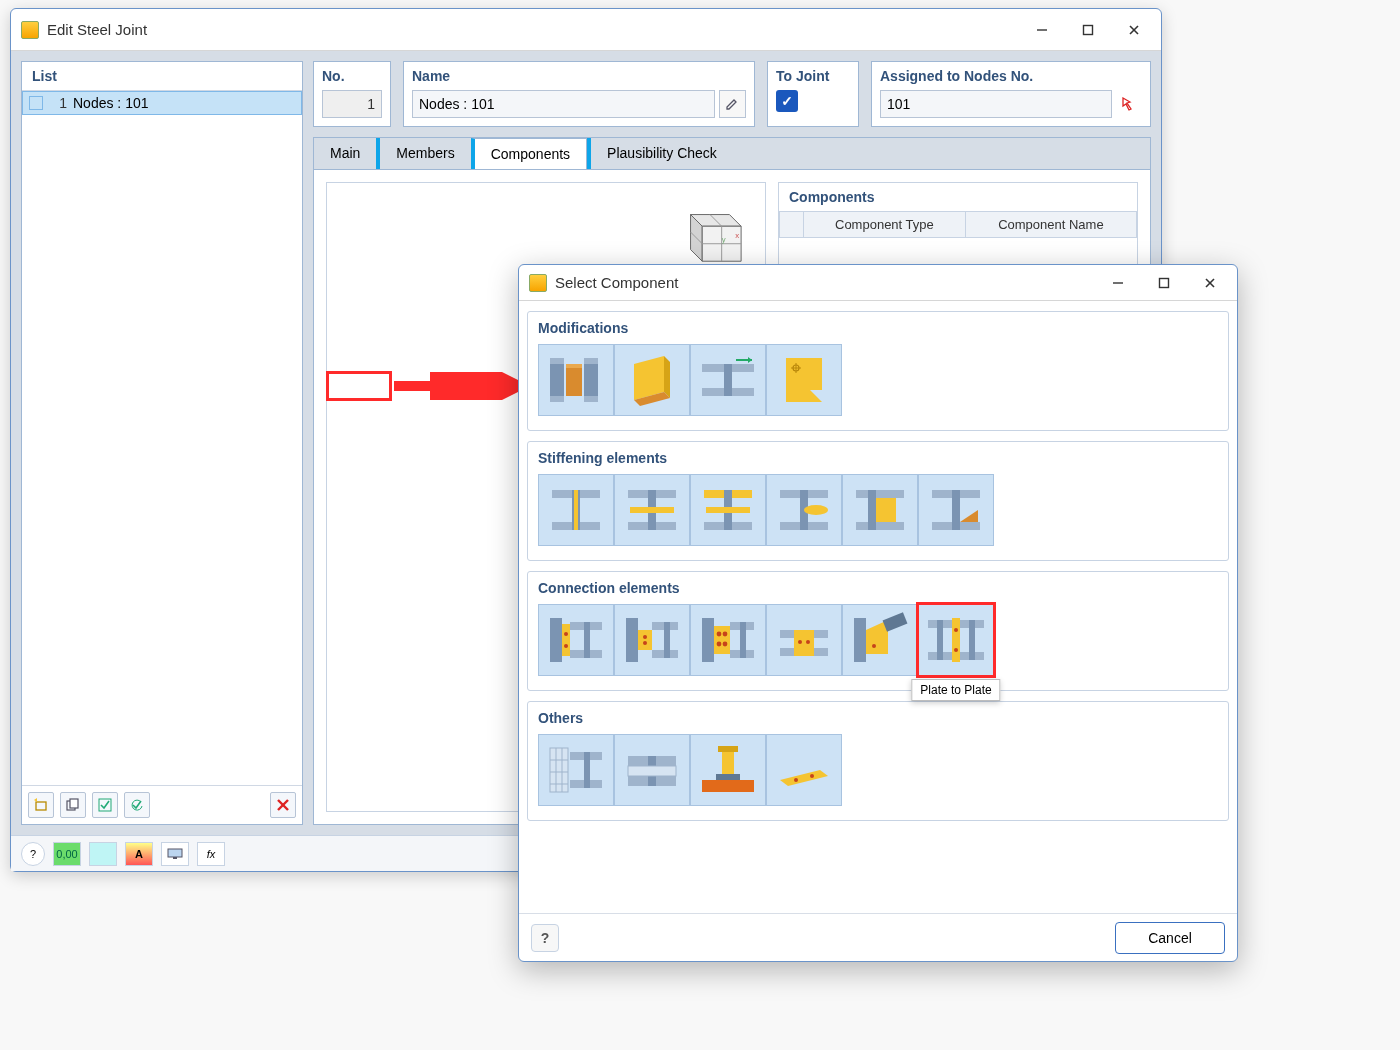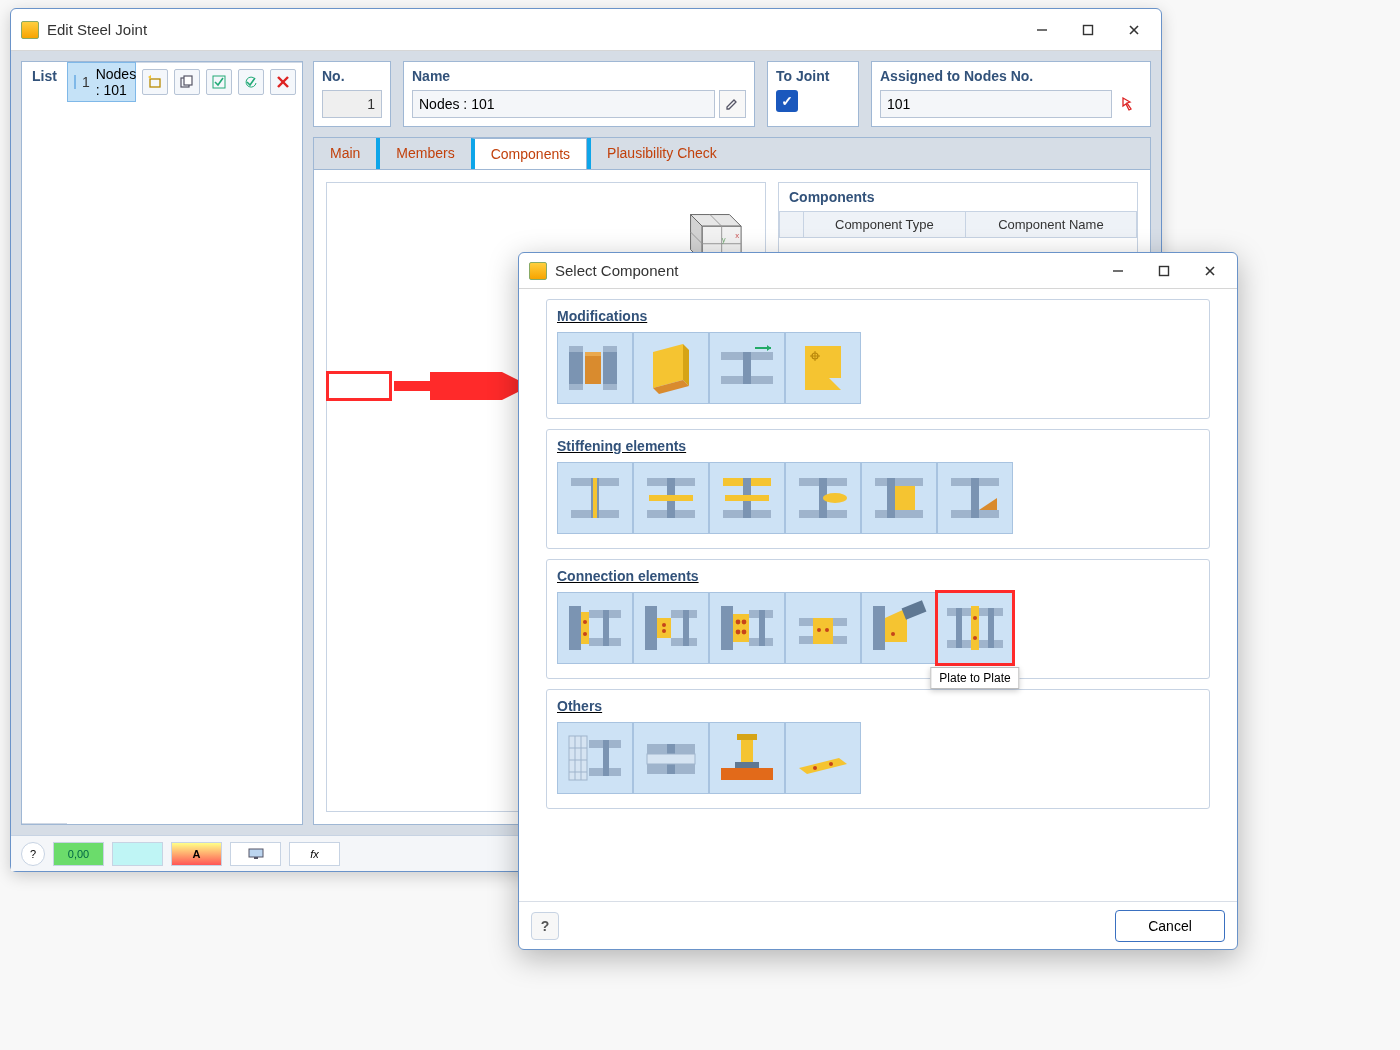--- a/index.html
+++ b/index.html
@@ -16,21 +16,21 @@
   height: 42px; display: flex; align-items: center; padding: 0 4px 0 10px;
   border-bottom: 1px solid #d6d6d6;
 }
 .titlebar .appicon { width: 18px; height: 18px; margin-right: 8px; background: linear-gradient(#ffcf3e,#f7a400); border:1px solid #8a6; border-radius:2px;}
 .titlebar .title { flex: 1; color: #333; font-size: 15px; }
 .titlebar .winctrls { display:flex; gap:0; }
 .titlebar .winbtn { width: 46px; height: 30px; display:flex; align-items:center; justify-content:center; color:#222; }
 .winbtn svg { width:12px; height:12px; }
 .body-grid { flex:1; display:grid; grid-template-columns: 282px 1fr; gap:10px; padding:10px; background:#d6dde6; }
 
-.panel { background:#fff; border:1px solid #9fb7d4; display:flex; }
+.panel { background:#fff; border:1px solid #9fb7d4; display:flex; flex-direction:column; }
 .panel-header { background:#fff; color:#32527a; font-weight:600; padding:6px 10px; border-bottom:1px solid #d0d8e4;}
 .list-box { flex:1; background:#fff; overflow:auto; }
 .list-row { display:flex; align-items:center; gap:6px; padding:3px 6px; background:#c5e2f7; border:1px solid #7fb8e8; }
 .list-row .sq { width:14px; height:14px; background:#c5e2f7; border:1px solid #7fb8e8;}
 .list-row .num { width:18px; text-align:right; color:#333; }
 .list-toolbar { display:flex; gap:6px; padding:6px; border-top:1px solid #d0d8e4; }
 .iconbtn { width:26px; height:26px; border:1px solid #b7c4d6; background:#f4f7fb; display:flex; align-items:center; justify-content:center; border-radius:2px; }
 .iconbtn.red { color:#d22; }
 .iconbtn.spacer { margin-left:auto; }
 
@@ -43,50 +43,50 @@
 .field-input.right { text-align:right; background:#efefef; color:#333;}
 .name-wrap { display:flex; gap:4px; }
 .name-wrap .editic { width:30px; height:28px; border:1px solid #b7c4d6; background:#f7f7f7; display:flex; align-items:center; justify-content:center; }
 .chk { width:22px; height:22px; background:#1a58bd; border-radius:3px; display:flex; align-items:center; justify-content:center; margin-top:2px;}
 .chk::after{content:"✓"; color:#fff; font-weight:bold; font-size:14px;}
 .assign-wrap{display:flex; gap:4px;}
 .assign-wrap .pickic{width:30px;height:28px;display:flex;align-items:center;justify-content:center;}
 
 
 .tabstrip { background:#d6dde6; border:1px solid #9fb7d4; border-bottom:none; display:flex; }
-.tab { padding:7px 16px; color:#c2410c; background:#d6dde6; }
+.tab { padding:7px 16px; color:#000000; background:#d6dde6; }
 .tab.active { background:#fff; border:1px solid #9fb7d4; border-bottom:1px solid #fff; margin-bottom:-1px; }
 .tab + .tab { border-left:4px solid #0ea5e9;}
 .tabbody { flex:1; background:#fff; border:1px solid #9fb7d4; display:grid; grid-template-columns: 440px 1fr; grid-template-rows: 240px 1fr; gap:12px; padding:12px; }
 .subpanel { border:1px solid #c7d3e3; background:#fff; display:flex; flex-direction:column; }
 .subhdr { color:#32527a; font-weight:600; padding:6px 10px; }
 .comp-table { border-top:1px solid #c7d3e3; }
 .comp-table th { background:#eef2f7; border:1px solid #c7d3e3; padding:5px 8px; font-weight:400; color:#333; font-size:13px;}
 .comp-toolbar { padding:6px; display:flex; gap:6px; border-top:1px solid #e4e9f1; margin-top:auto;}
 .viewport { border:1px solid #c7d3e3; position:relative; background:#fff; grid-row:1 / span 2; }
 .cube { position:absolute; top:16px; right:16px; width:78px; height:70px; }
 .comp-settings { border:1px solid #c7d3e3; background:#fff; }
 
 
 .statusbar { height:36px; border-top:1px solid #c7d3e3; background:#f4f6f9; display:flex; align-items:center; gap:8px; padding:0 10px;}
-.statusbar .sicon { width:51px; height:24px; border:1px solid #c7d3e3; background:#fff; display:flex;align-items:center;justify-content:center; font-size:11px;}
+.statusbar .sicon { width:28px; height:24px; border:1px solid #c7d3e3; background:#fff; display:flex;align-items:center;justify-content:center; font-size:11px;}
 
 
 .highlight-box { position:absolute; border:3px solid #ff2a2a; pointer-events:none; }
 .arrow { position:absolute; pointer-events:none; }
 
 
 .dialog {
-  position:absolute; left:518px; top:252px; width:720px; height:698px;
+  position:absolute; left:518px; top:264px; width:720px; height:698px;
   background:#fff; border:1px solid #6a93c9; border-radius:6px;
   box-shadow:0 8px 30px rgba(0,0,0,0.28);
   display:flex; flex-direction:column;
 }
 .dialog .titlebar{height:36px;}
-.dialog-body { flex:1; overflow:auto; padding:10px 27px; background:#fff;text-decoration:underline; }
+.dialog-body { flex:1; overflow:auto; padding:10px 8px; background:#fff; }
 .cat { border:1px solid #c7d3e3; border-radius:3px; margin-bottom:10px; padding:8px 10px 14px; }
 .cat-title { color:#32527a; font-weight:600; margin-bottom:8px; }
 .thumbs { display:flex; flex-wrap:wrap; }
 .thumb { width:76px; height:72px; background:#cde2f5; border:1px solid #a8c3e0; display:flex; align-items:center; justify-content:center; position:relative;}
 .thumb svg { width:64px; height:60px; }
 .thumb.sel { outline:3px solid #ff2a2a; outline-offset:-1px; }
 .tooltip { position:absolute; top:74px; left:50%; transform:translateX(-50%); background:#fff; border:1px solid #bdbdbd; padding:3px 8px; font-size:12px; white-space:nowrap; box-shadow:0 2px 6px rgba(0,0,0,.2);}
 .dialog-footer { height:48px; border-top:1px solid #d8dee7; display:flex; align-items:center; padding:0 12px; gap:8px;}
 .dialog-footer .help { width:28px; height:28px; border:1px solid #c7d3e3; border-radius:4px; background:#f7f7f7; display:flex;align-items:center;justify-content:center; font-weight:bold; color:#555;}
 .dialog-footer .spacer{flex:1;}

